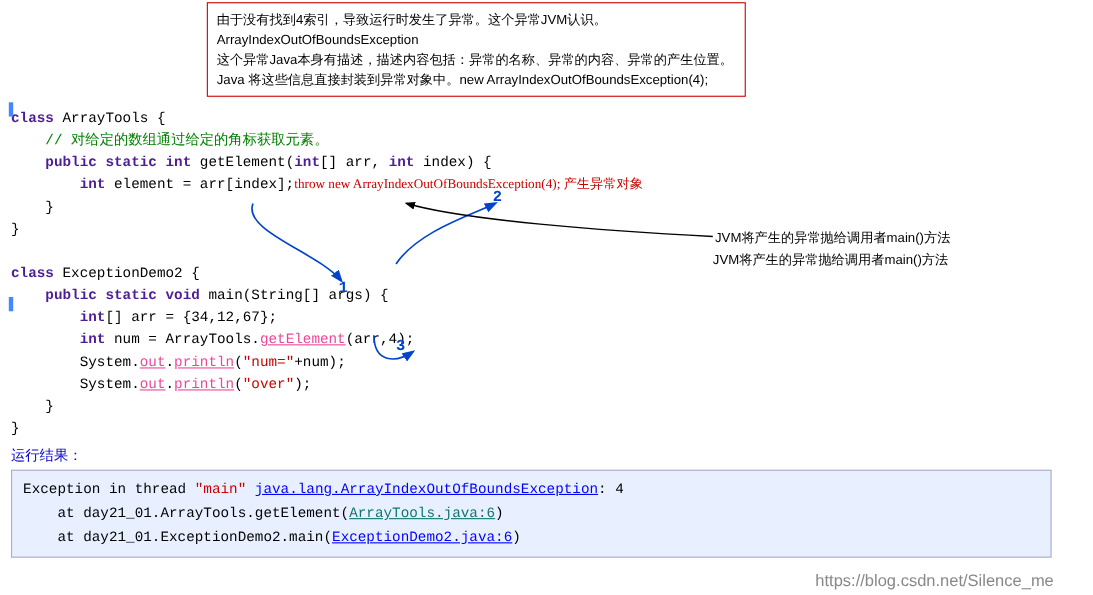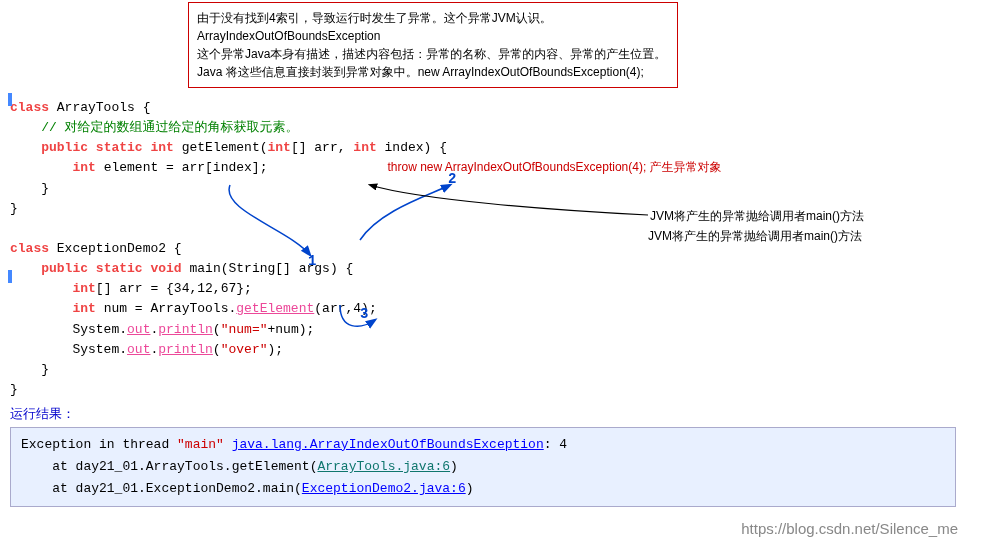--- a/index.html
+++ b/index.html
@@ -23,21 +23,21 @@
       position: relative;
       line-height: 1.6;
     }
     .code-line {
       white-space: pre;
       font-family: 'Courier New', Courier, monospace;
       font-size: 13px;
       color: #000000;
       line-height: 1.55;
     }
-    .kw { color: #ef4444; font-weight: bold; }
+    .kw { color: #4c1d95; font-weight: bold; }
     .comment { color: #008000; }
     .orange { color: #ec4899; text-decoration: underline; }
     .red-text { color: #cc0000; }
 
     
     .annotation-box {
       position: absolute;
       border: 1.5px solid #cc0000;
       background: #ffffff;
       font-family: 'SimSun', 'Microsoft YaHei', sans-serif;
@@ -110,21 +110,21 @@
     <div>由于没有找到4索引，导致运行时发生了异常。这个异常JVM认识。ArrayIndexOutOfBoundsException</div>
     <div>这个异常Java本身有描述，描述内容包括：异常的名称、异常的内容、异常的产生位置。</div>
     <div>Java 将这些信息直接封装到异常对象中。new ArrayIndexOutOfBoundsException(4);</div>
   </div>
 
   <div class="code-area" style="margin-top: 90px;">
 
     <div class="code-line"><span class="kw">class</span> ArrayTools {</div>
     <div class="code-line"><span class="comment">    // 对给定的数组通过给定的角标获取元素。</span></div>
     <div class="code-line">    <span class="kw">public</span> <span class="kw">static</span> <span class="kw">int</span> getElement(<span class="kw">int</span>[] arr, <span class="kw">int</span> index) {</div>
-    <div class="code-line" style="position:relative;">        <span class="kw">int</span> element = arr[index];<span style="display:inline-block; margin-left: 120px; color:#cc0000; font-family: Liberation Sans, sans-serif; font-size:12px;">throw new ArrayIndexOutOfBoundsException(4); 产生异常对象</span></div>
+    <div class="code-line" style="position:relative;">        <span class="kw">int</span> element = arr[index];<span style="display:inline-block; color:#cc0000; font-family: Liberation Serif, serif; font-size:12px;">throw new ArrayIndexOutOfBoundsException(4); 产生异常对象</span></div>
     <div class="code-line">    }</div>
     <div class="code-line">}</div>
     <div class="code-line">&nbsp;</div>
     <div class="code-line"><span class="kw">class</span> ExceptionDemo2 {</div>
     <div class="code-line">    <span class="kw">public</span> <span class="kw">static</span> <span class="kw">void</span> main(String[] args) {</div>
     <div class="code-line">        <span class="kw">int</span>[] arr = {34,12,67};</div>
     <div class="code-line">        <span class="kw">int</span> num = ArrayTools.<span class="orange">getElement</span>(arr,4);</div>
     <div class="code-line">        System.<span class="orange">out</span>.<span class="orange">println</span>(<span class="red-text">"num="</span>+num);</div>
     <div class="code-line">        System.<span class="orange">out</span>.<span class="orange">println</span>(<span class="red-text">"over"</span>);</div>
     <div class="code-line">    }</div>

